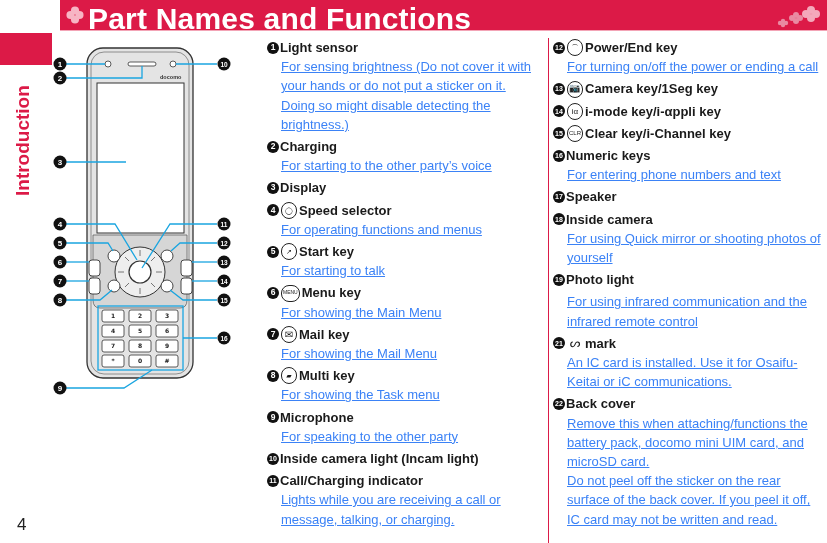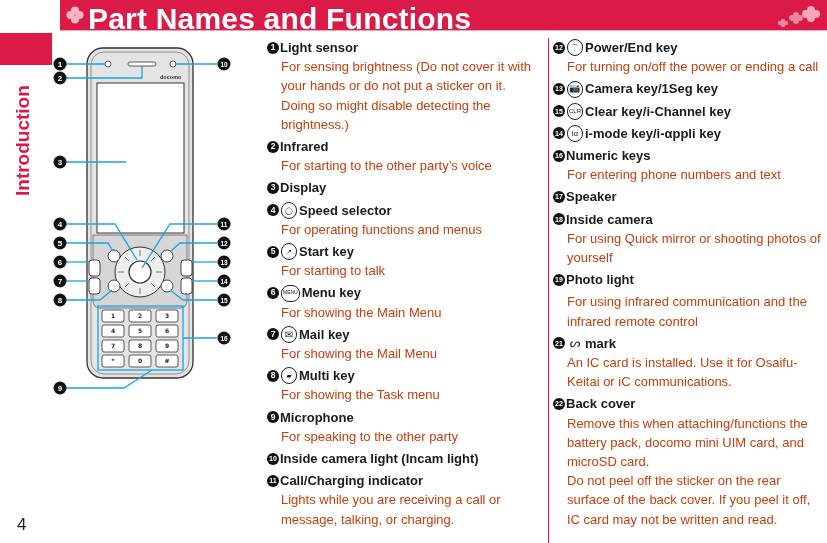--- a/index.html
+++ b/index.html
@@ -19,21 +19,21 @@
   .page-number { position:absolute; left:17px; top:515px; font-size:17px; color:#222; }
 
   .divider { position:absolute; left:548px; top:38px; width:1px; height:505px; background:#dc1a47; }
 
   .col { position:absolute; top:38px; font-size:13px; line-height:19.2px; }
   .col-mid { left:267px; width:275px; }
   .col-right { left:553px; width:270px; }
 
   .item { margin-bottom:3px; }
   .item-title { font-weight:bold; display:flex; align-items:center; white-space:nowrap; }
-  .item-desc { padding-left:14px; color:#c2410c; }
+  .item-desc { padding-left:14px; color:#3b82f6;text-decoration:underline; }
   .num { display:inline-flex; width:12px; height:12px; border-radius:50%; background:#111; color:#fff;
          font-size:8.5px; font-weight:bold; align-items:center; justify-content:center; margin-right:1px; flex:none; }
   .key { display:inline-flex; min-width:16px; height:17px; border:1px solid #222; border-radius:8px; margin:0 2px 0 1px;
          align-items:center; justify-content:center; font-size:7px; font-weight:normal; padding:0 1px; box-sizing:border-box; flex:none; }
 
   .phone-svg { position:absolute; left:52px; top:35px; }
 </style>
 </head>
 <body>
 
@@ -230,21 +230,21 @@
   <div class="item">
     <div class="item-title">
         <span class="num">1</span>
         <span>Light sensor</span>
       </div>
     <div class="item-desc">For sensing brightness (Do not cover it with your hands or do not put a sticker on it. Doing so might disable detecting the brightness.)</div>
   </div>
   <div class="item">
     <div class="item-title">
         <span class="num">2</span>
-        <span>Infrared</span>
+        <span>Charging</span>
       </div>
     <div class="item-desc">For starting to the other party’s voice</div>
   </div>
   <div class="item">
     <div class="item-title">
         <span class="num">3</span>
         <span>Display</span>
       </div>
   </div>
   <div class="item">
@@ -322,34 +322,34 @@
   </div>
   <div class="item">
     <div class="item-title">
         <span class="num" style="font-size:7px">13</span>
         <span class="key" style="font-size:9px">📷</span>
         <span>Camera key/1Seg key</span>
       </div>
   </div>
   <div class="item">
     <div class="item-title">
+        <span class="num" style="font-size:7px">14</span>
+        <span class="key" style="font-size:8px">iα</span>
+        <span>i-mode key/i-αppli key</span>
+      </div>
+  </div>
+  <div class="item">
+    <div class="item-title">
         <span class="num" style="font-size:7px">15</span>
         <span class="key" style="font-size:6px">CLR</span>
         <span>Clear key/i-Channel key</span>
       </div>
   </div>
   <div class="item">
     <div class="item-title">
-        <span class="num" style="font-size:7px">14</span>
-        <span class="key" style="font-size:8px">iα</span>
-        <span>i-mode key/i-αppli key</span>
-      </div>
-  </div>
-  <div class="item">
-    <div class="item-title">
         <span class="num" style="font-size:7px">16</span>
         <span>Numeric keys</span>
       </div>
     <div class="item-desc">For entering phone numbers and text</div>
   </div>
   <div class="item">
     <div class="item-title">
         <span class="num" style="font-size:7px">17</span>
         <span>Speaker</span>
       </div>

